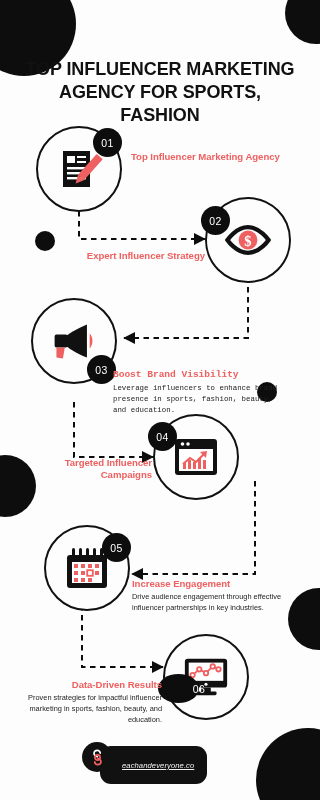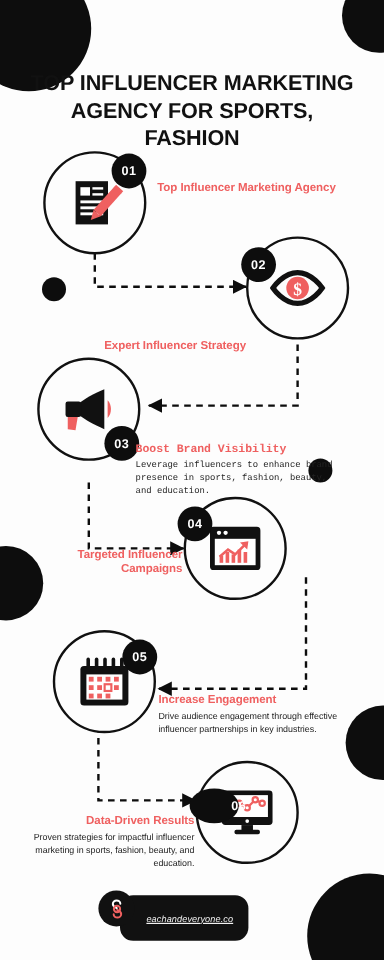--- a/index.html
+++ b/index.html
@@ -42,21 +42,21 @@
   }
   .node svg { width: 48px; height: 48px; display: block; }
 
   .badge {
     position: absolute;
     width: 29px; height: 29px;
     border-radius: 50%;
     background: #0d0d0d;
     color: #fff;
     font-size: 10.5px;
-    font-weight: bold;
+    font-weight: normal;
     display: flex; align-items: center; justify-content: center;
     letter-spacing: 0.4px;
   }
 
   
   .block { position: absolute; }
   .block .hd {
     color: #ef6060;
     font-weight: bold;
     font-size: 9.6px;
@@ -158,21 +158,21 @@
   </div>
 
   <div class="node" style="left:205px; top:197px;">
     <svg viewBox="0 0 56 40">
       <path d="M28,5 C42,5 52,20 52,20 C52,20 42,35 28,35 C14,35 4,20 4,20 C4,20 14,5 28,5 Z" fill="none" stroke="#111" stroke-width="5"></path>
       <circle cx="28" cy="20" r="11" fill="#ef6060"></circle>
       <text x="28" y="26.5" text-anchor="middle" font-family="'Liberation Serif', serif" font-size="17" font-weight="bold" fill="#fff">$</text>
     </svg>
   </div>
   <div class="badge" style="left:201px; top:206px;">02</div>
-  <div class="block align-right" style="left:55px; top:250px; width:150px;margin-top:33px;">
+  <div class="block align-right" style="left:55px; top:250px; width:150px;">
     <div class="hd">Expert Influencer Strategy</div>
   </div>
 
   <div class="node" style="left:31px; top:298px;">
     <svg viewBox="0 0 52 44">
       <path d="M40,4 L40,40 C30,36 22,31 18,28 L18,16 C22,13 30,8 40,4 Z" fill="#111"></path>
       <rect x="5" y="15" width="14" height="14" rx="2" fill="#111"></rect>
       <path d="M7,29 L16,29 L14,41 L7,40 Z" fill="#ef6060"></path>
       <path d="M43,14 C47,18 47,26 43,30 L43,14 Z" fill="#ef6060"></path>
     </svg>
@@ -247,21 +247,21 @@
         <circle cx="11" cy="20" r="2.3"></circle>
         <circle cx="18" cy="14" r="2.3"></circle>
         <circle cx="25" cy="18" r="2.3"></circle>
         <circle cx="32" cy="11" r="2.3"></circle>
         <circle cx="38" cy="14" r="2.3"></circle>
       </g>
       <rect x="20" y="33" width="10" height="5" fill="#111"></rect>
       <rect x="14" y="37" width="22" height="4" rx="1.5" fill="#111"></rect>
     </svg>
   </div>
-  <div class="badge" style="left:158px; top:657px;padding-left:41px;">06</div>
+  <div class="badge" style="left:158px; top:674px;padding-left:41px;">06</div>
   <div class="block align-right" style="left:14px; top:679px; width:148px;">
     <div class="hd">Data-Driven Results</div>
     <div class="bd">Proven strategies for impactful influencer marketing in sports, fashion, beauty, and education.</div>
   </div>
 
   <div class="footer-wrap">
     <div class="footer-pill">
       <span class="footer-url">eachandeveryone.co</span>
     </div>
     <div class="footer-logo">

